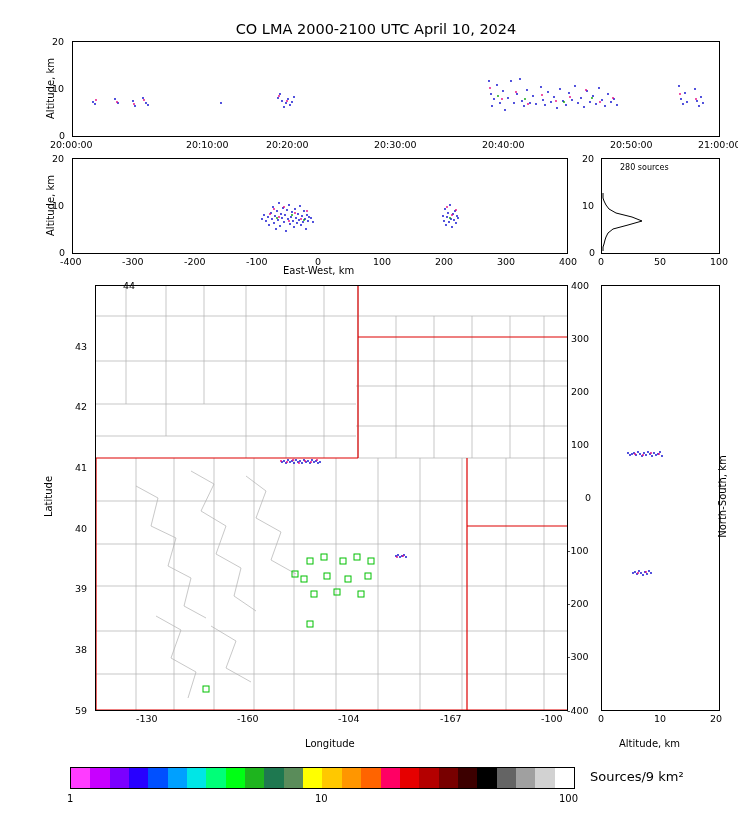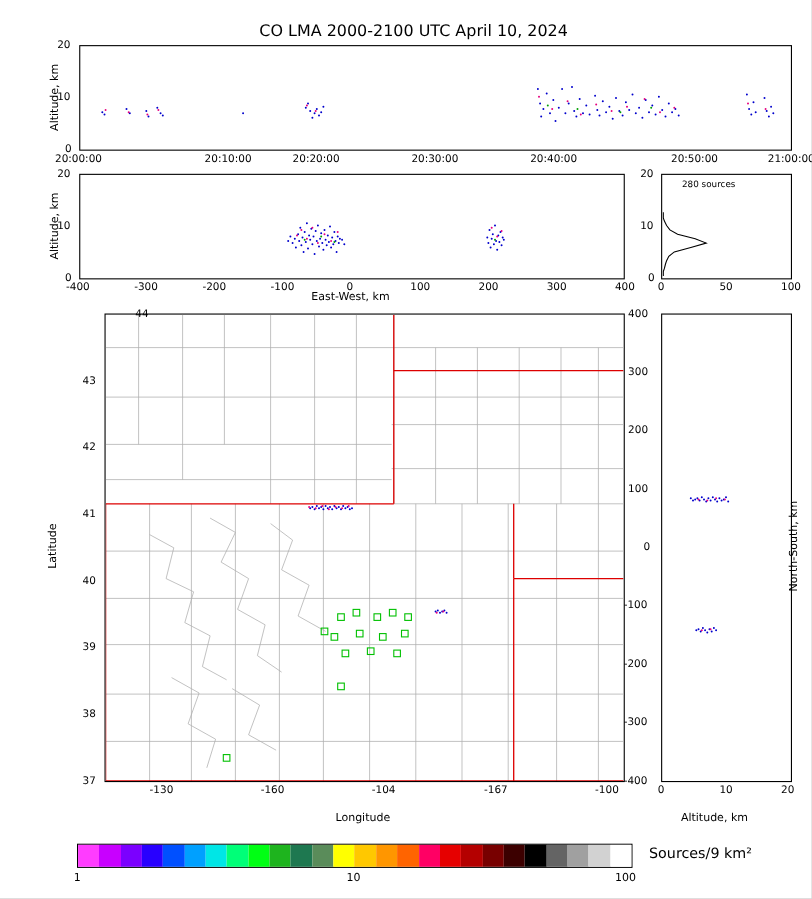--- a/index.html
+++ b/index.html
@@ -456,21 +456,21 @@
       </svg>
     </div>
     <span class="axlabel rot" style="left:11px; top:484px; width:60px; text-align:center;">Latitude</span>
     <span class="tick" style="left:68px; top:273px;margin-left:48px;">44</span>
     <span class="tick" style="left:68px; top:334px;">43</span>
     <span class="tick" style="left:68px; top:394px;">42</span>
     <span class="tick" style="left:68px; top:455px;">41</span>
     <span class="tick" style="left:68px; top:516px;">40</span>
     <span class="tick" style="left:68px; top:576px;">39</span>
     <span class="tick" style="left:68px; top:637px;">38</span>
-    <span class="tick" style="left:68px; top:698px;">37</span>
+    <span class="tick" style="left:68px; top:698px;">59</span>
     <span class="tick" style="left:129px; top:706px;">-130</span>
     <span class="tick" style="left:230px; top:706px;">-160</span>
     <span class="tick" style="left:331px; top:706px;">-104</span>
     <span class="tick" style="left:433px; top:706px;">-167</span>
     <span class="tick" style="left:534px; top:706px;">-100</span>
     <span class="axlabel" style="left:298px; top:731px;">Longitude</span>
 
     <div class="axes" id="ax-ns" style="left:594px; top:278px; width:119px; height:426px;">
       <svg width="117" height="424">
         <g fill="#0000cc">

